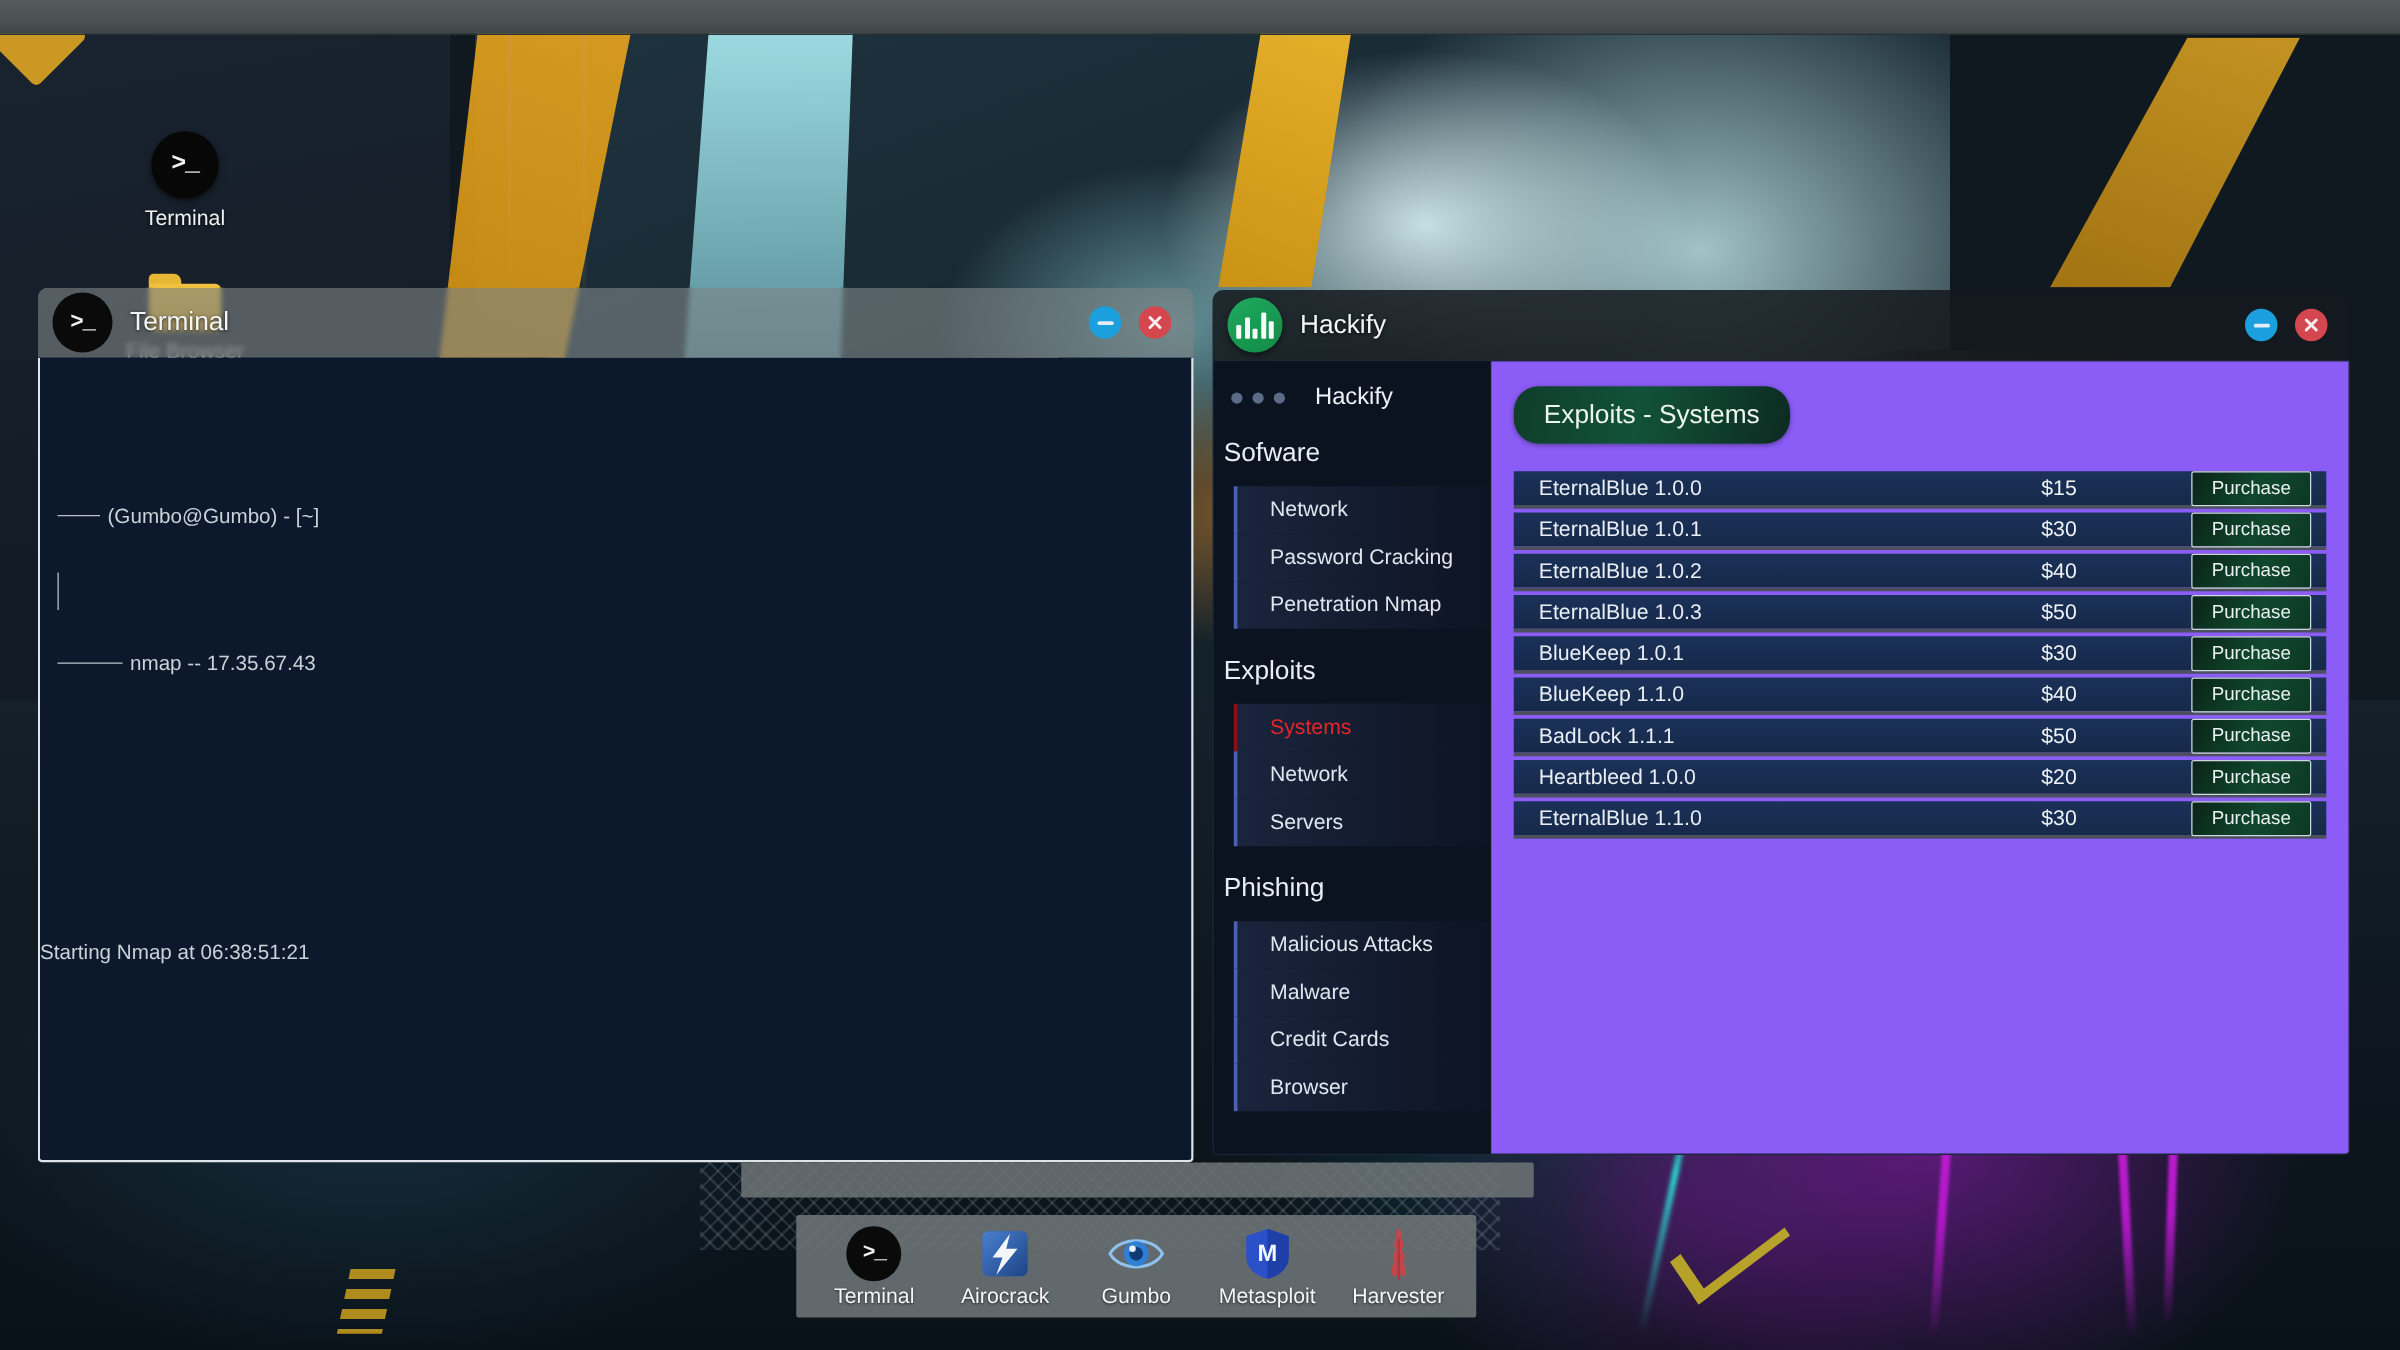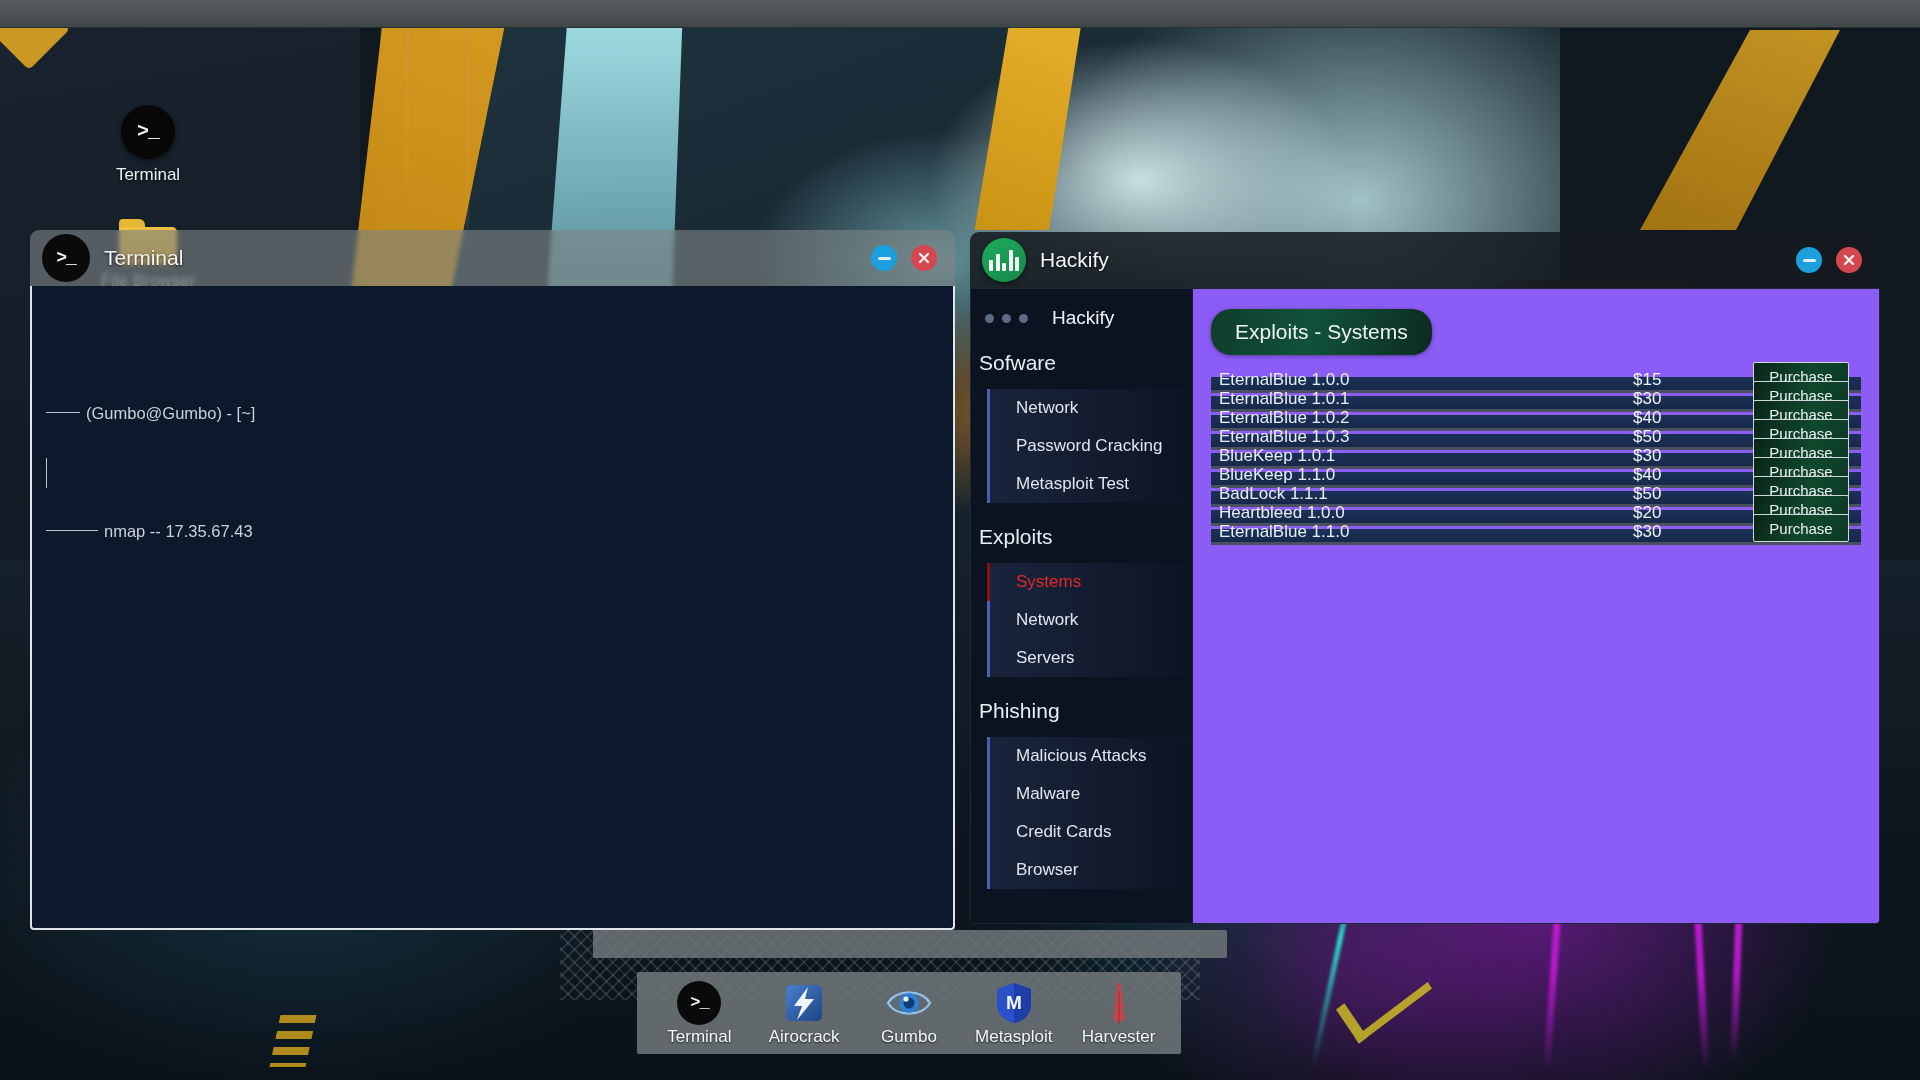--- a/index.html
+++ b/index.html
@@ -264,24 +264,24 @@
   .sb-item.active { color:#e3262a; border-left-color:#8a1014; }
   .hack-main { flex:1; background:#8b5cf6; padding:20px 18px 0 18px; }
   .main-pill {
     display:inline-block; padding:11px 24px; border-radius:20px;
     background:linear-gradient(100deg,#0f3d2b 0%,#12523a 45%,#0c2b21 100%);
     color:#eef5f1; font-size:21px;
     box-shadow:0 1px 4px rgba(0,0,0,.4);
   }
   .exp-table { margin-top:22px; }
   .exp-row {
-    display:flex; align-items:flex-end; height:16px;
+    display:flex; align-items:center; height:30px;
     background:linear-gradient(180deg,#1b3158,#16294a);
     border-bottom:3px solid #4a5060;
-    margin-bottom:3px; padding-left:8px; position:relative;
+    margin-bottom:3px; padding-left:20px; position:relative;
   }
   .exp-name { color:#e9eef5; font-size:17px; flex:1; }
   .exp-price { color:#f0f4f8; font-size:17px; width:120px; }
   .exp-buy {
     width:96px; height:28px; margin-right:6px;
     background:linear-gradient(120deg,#0a2418 0%,#10482d 55%,#0d3824 100%);
     border:1px solid #cfd6dc; border-radius:2px;
     color:#eaf0f4; font-size:15px; cursor:pointer;
     font-family:"Liberation Sans", sans-serif;
     display:flex; align-items:center; justify-content:center;
@@ -389,20 +389,21 @@
         </div>
         <div class="pipe"></div>
         <div class="prompt-head">
           <span class="elbow-top" style="width:52px;"></span>
           <span class="cmd-text">nmap -- 17.35.67.43</span>
         </div>
       </div>
 
       <div class="term-gap"></div>
       <div class="term-gap"></div>
+      <div class="term-line">Starting Nmap at 06:38:51:21</div>
 
       <div class="term-gap"></div>
       <div class="term-gap"></div>
       
 
       
       
 
       
       
@@ -450,21 +451,21 @@
             <span></span>
             <span></span>
             <span></span>
           </span>
         <span class="hack-sb-title">Hackify</span>
       </div>
 
       <div class="sb-group-title">Sofware</div>
       <div class="sb-item">Network</div>
       <div class="sb-item">Password Cracking</div>
-      <div class="sb-item">Metasploit Test</div>
+      <div class="sb-item">Penetration Nmap</div>
 
       <div class="sb-group-title">Exploits</div>
       <div class="sb-item active">Systems</div>
       <div class="sb-item">Network</div>
       <div class="sb-item">Servers</div>
 
       <div class="sb-group-title">Phishing</div>
       <div class="sb-item">Malicious Attacks</div>
       <div class="sb-item">Malware</div>
       <div class="sb-item">Credit Cards</div>

